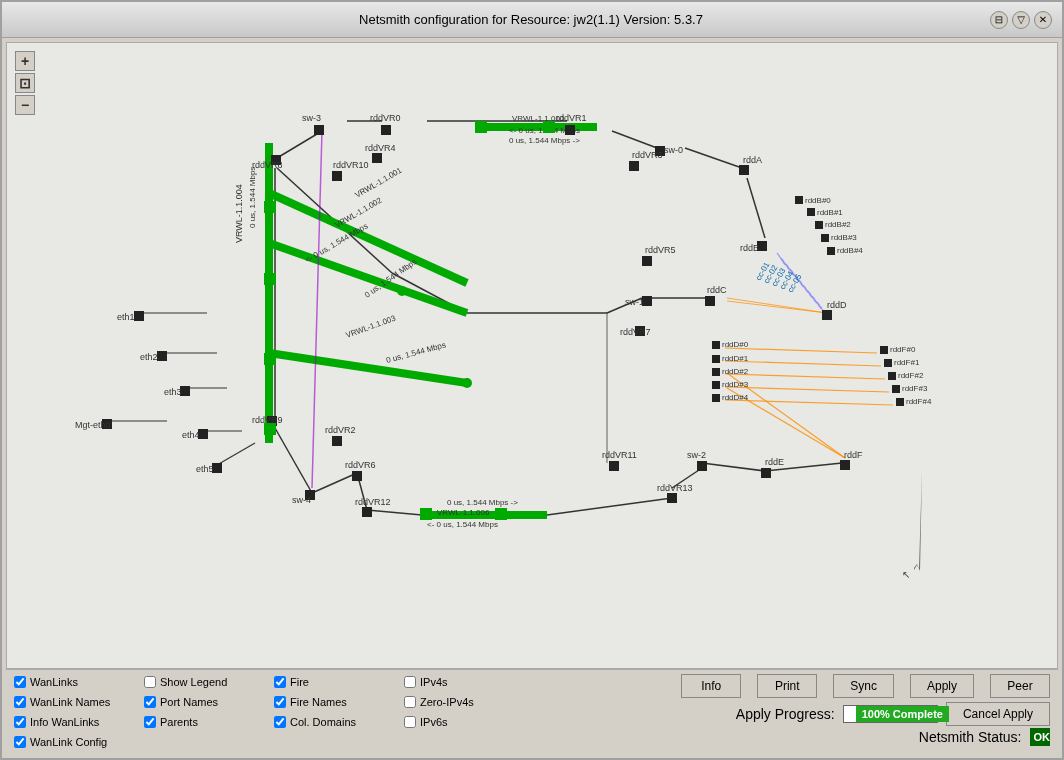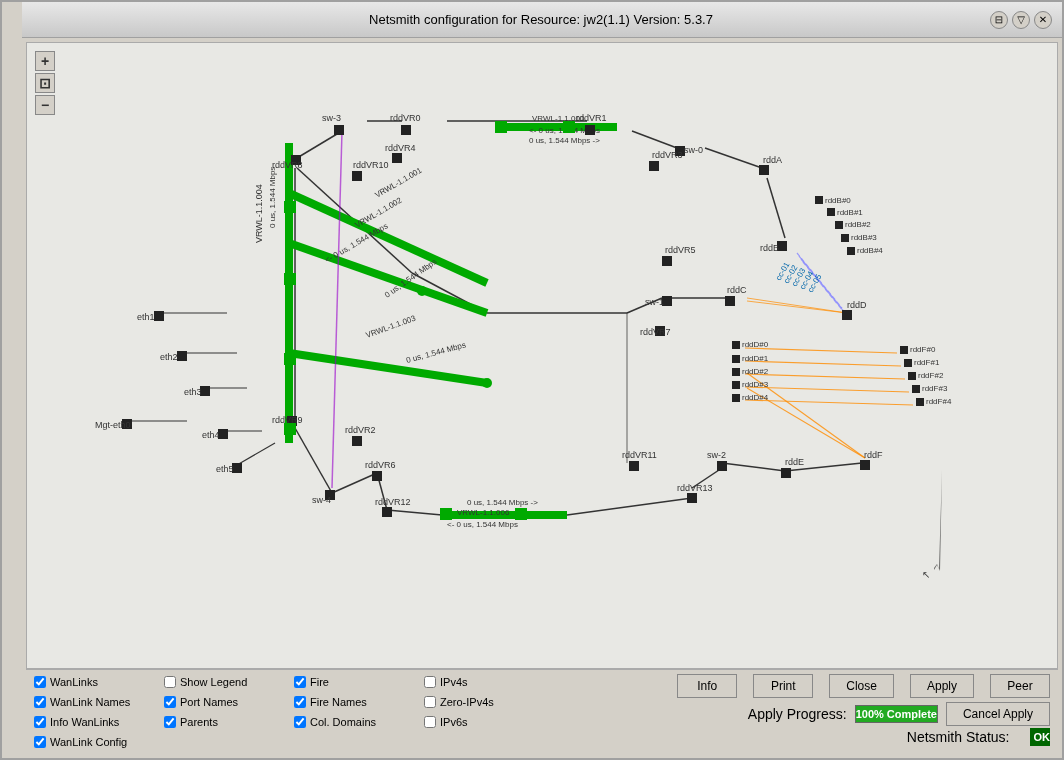--- a/index.html
+++ b/index.html
@@ -11,21 +11,20 @@
       height: 760px;
       overflow: hidden;
     }
     .window {
       width: 1064px;
       height: 760px;
       background: #d4d0c8;
       border: 2px solid #a0a0a0;
       display: flex;
       flex-direction: column;
-      padding-left: 20px;
     }
     .title-bar {
       background: linear-gradient(to bottom, #e8e8e8, #c8c8c8);
       padding: 6px 10px;
       display: flex;
       align-items: center;
       justify-content: space-between;
       border-bottom: 1px solid #a0a0a0;
       min-height: 36px;
     }
@@ -153,25 +152,26 @@
     .progress-bar-fill {
       width: 100%;
       height: 100%;
       background: #22aa22;
       display: flex;
       align-items: center;
       justify-content: center;
       color: white;
       font-size: 11px;
       font-weight: bold;
+      margin-left: 12px;
     }
     .netsmith-status-row {
       display: flex;
       align-items: center;
-      gap: 20px;
+      gap: 8px;
       margin-top: 0;
     }
     .status-value-box {
       flex: 1;
       max-width: 340px;
       height: 18px;
       background: #006600;
       color: white;
       font-size: 11px;
       display: flex;
@@ -536,21 +536,21 @@
               <input type="checkbox" style="">
               <span>IPv6s</span>
             </label>
           </div>
         </div>
 
         <div class="top-row-buttons">
           <div class="buttons-row">
             <button class="action-btn">Info</button>
             <button class="action-btn">Print</button>
-            <button class="action-btn">Close</button>
+            <button class="action-btn">Sync</button>
             <button class="action-btn">Apply</button>
             <button class="action-btn">Peer</button>
           </div>
 
           <div class="status-row">
             <span class="status-label">Apply Progress:</span>
             <div class="progress-bar-container">
               <div class="progress-bar-fill">100% Complete</div>
             </div>
             <button class="action-btn" style="white-space:nowrap; min-width:80px;">Cancel Apply</button>

